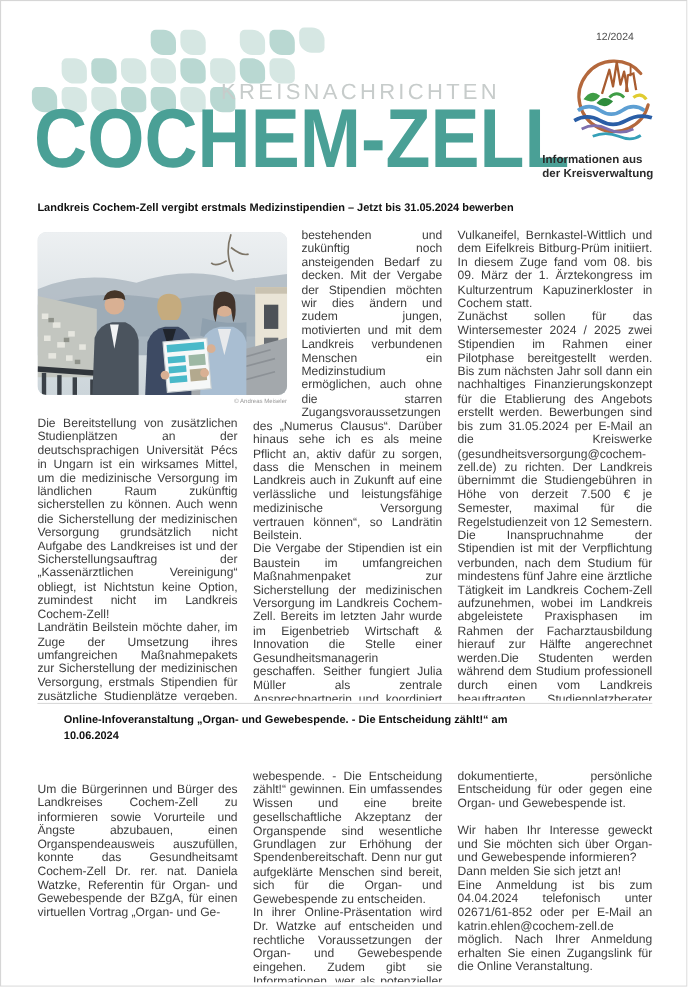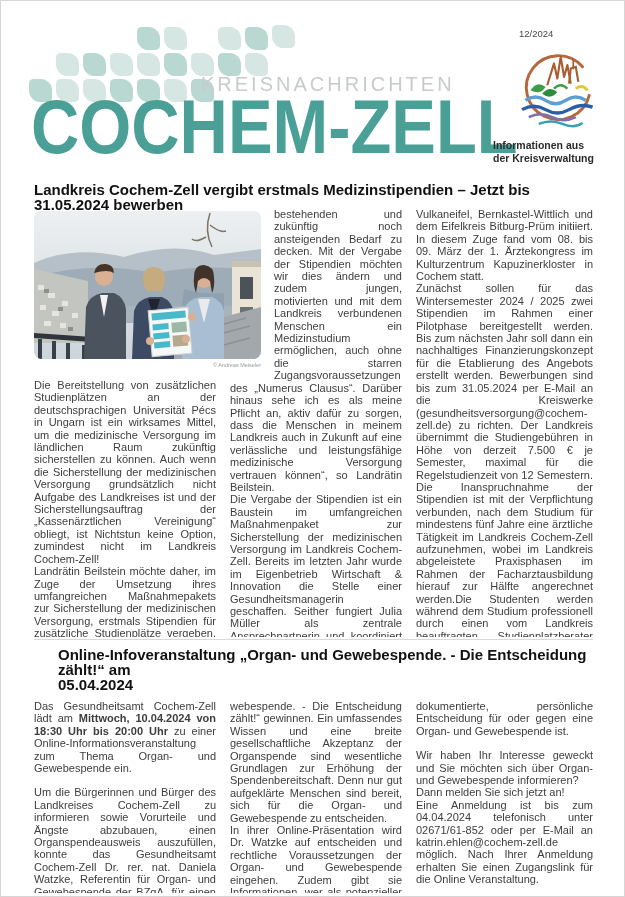--- a/index.html
+++ b/index.html
@@ -24,32 +24,32 @@
     letter-spacing:3px;color:#c7cccb;
   }
   .title{
     position:absolute;left:30px;top:88px;
     font-size:76px;line-height:76px;font-weight:800;
     color:#4aa096;letter-spacing:0px;white-space:nowrap;
     transform:scaleX(0.88);transform-origin:0 0;
   }
   .issue{
     position:absolute;left:518px;top:27px;width:80px;
-    font-size:9.5px;color:#4a4a4a;
+    text-align:center;font-size:9.5px;color:#4a4a4a;
   }
   .logo-box{position:absolute;left:516px;top:48px;width:84px;height:86px;}
   .logo-caption{
     position:absolute;left:492px;top:138px;width:126px;
     font-size:10.5px;line-height:12.5px;
     font-weight:700;color:#2b2b2b;
   }
   
   .headline{
     position:absolute;left:33px;width:559px;margin:0;
-    font-size:15px;line-height:15px;font-weight:700;color:#111111;
+    font-size:10px;line-height:15px;font-weight:700;color:#111111;
   }
   .cols{
     position:absolute;left:33px;width:559px;
     display:grid;grid-template-columns:182px 172px 177px;column-gap:14px;
     overflow:hidden;padding-top:5px;box-sizing:border-box;
   }
   .cols p{
     margin:0;font-size:11px;line-height:12.4px;
     text-align:justify;color:#3d3d3d;overflow-wrap:break-word;hyphens:auto;
   }
@@ -214,26 +214,25 @@
     <div>
       <p>Vulkaneifel, Bernkastel-Wittlich und dem Eifelkreis Bitburg-Prüm initiiert. In diesem Zuge fand vom 08. bis 09. März der 1. Ärztekongress im Kulturzentrum Kapuzinerkloster in Cochem statt.</p>
       <p>Zunächst sollen für das Wintersemester 2024 / 2025 zwei Stipendien im Rahmen einer Pilotphase bereitgestellt werden. Bis zum nächsten Jahr soll dann ein nachhaltiges Finanzierungskonzept für die Etablierung des Angebots erstellt werden. Bewerbungen sind bis zum 31.05.2024 per E-Mail an die Kreiswerke (gesundheitsversorgung@cochem-zell.de) zu richten. Der Landkreis übernimmt die Studiengebühren in Höhe von derzeit 7.500 € je Semester, maximal für die Regelstudienzeit von 12 Semestern. Die Inanspruchnahme der Stipendien ist mit der Verpflichtung verbunden, nach dem Studium für mindestens fünf Jahre eine ärztliche Tätigkeit im Landkreis Cochem-Zell aufzunehmen, wobei im Landkreis abgeleistete Praxisphasen im Rahmen der Facharztausbildung hierauf zur Hälfte angerechnet werden.Die Studenten werden während dem Studium professionell durch einen vom Landkreis beauftragten Studienplatzberater begleitet. Weitere Informationen und den Info-Flyer findet man unter www.kurvenkreis.de (Rubrik „Wohnen/Gesundheit“).</p>
     </div>
   </section>
 
   <hr class="divider">
 
   <h2 class="headline" id="a2-headline">
     <span>Online-Infoveranstaltung „Organ- und Gewebespende. - Die Entscheidung zählt!“ am</span><br>
-    <span>05.04.2024</span>
+    <span>10.06.2024</span>
   </h2>
 
   <section class="cols" id="a2-body">
     <div>
-      <p><span>Das Gesundheitsamt Cochem-Zell lädt am </span><b>Mittwoch, 10.04.2024 von 18:30 Uhr bis 20:00 Uhr</b><span> zu einer Online-Informationsveranstaltung zum Thema Organ- und Gewebespende ein.</span></p>
       <p class="gap">Um die Bürgerinnen und Bürger des Landkreises Cochem-Zell zu informieren sowie Vorurteile und Ängste abzubauen, einen Organspendeausweis auszufüllen, konnte das Gesundheitsamt Cochem-Zell Dr. rer. nat. Daniela Watzke, Referentin für Organ- und Gewebespende der BZgA, für einen virtuellen Vortrag „Organ- und Ge-</p>
     </div>
     <div>
       <p>webespende. - Die Entscheidung zählt!“ gewinnen. Ein umfassendes Wissen und eine breite gesellschaftliche Akzeptanz der Organspende sind wesentliche Grundlagen zur Erhöhung der Spendenbereitschaft. Denn nur gut aufgeklärte Menschen sind bereit, sich für die Organ- und Gewebespende zu entscheiden.</p>
       <p>In ihrer Online-Präsentation wird Dr. Watzke auf entscheiden und rechtliche Voraussetzungen der Organ- und Gewebespende eingehen. Zudem gibt sie Informationen, wer als potenzieller Spender in Frage kommt und wie wichtig eine</p>
     </div>
     <div>
       <p>dokumentierte, persönliche Entscheidung für oder gegen eine Organ- und Gewebespende ist.</p>
       <p class="gap">Wir haben Ihr Interesse geweckt und Sie möchten sich über Organ- und Gewebespende informieren?</p>
       <p>Dann melden Sie sich jetzt an!</p>

